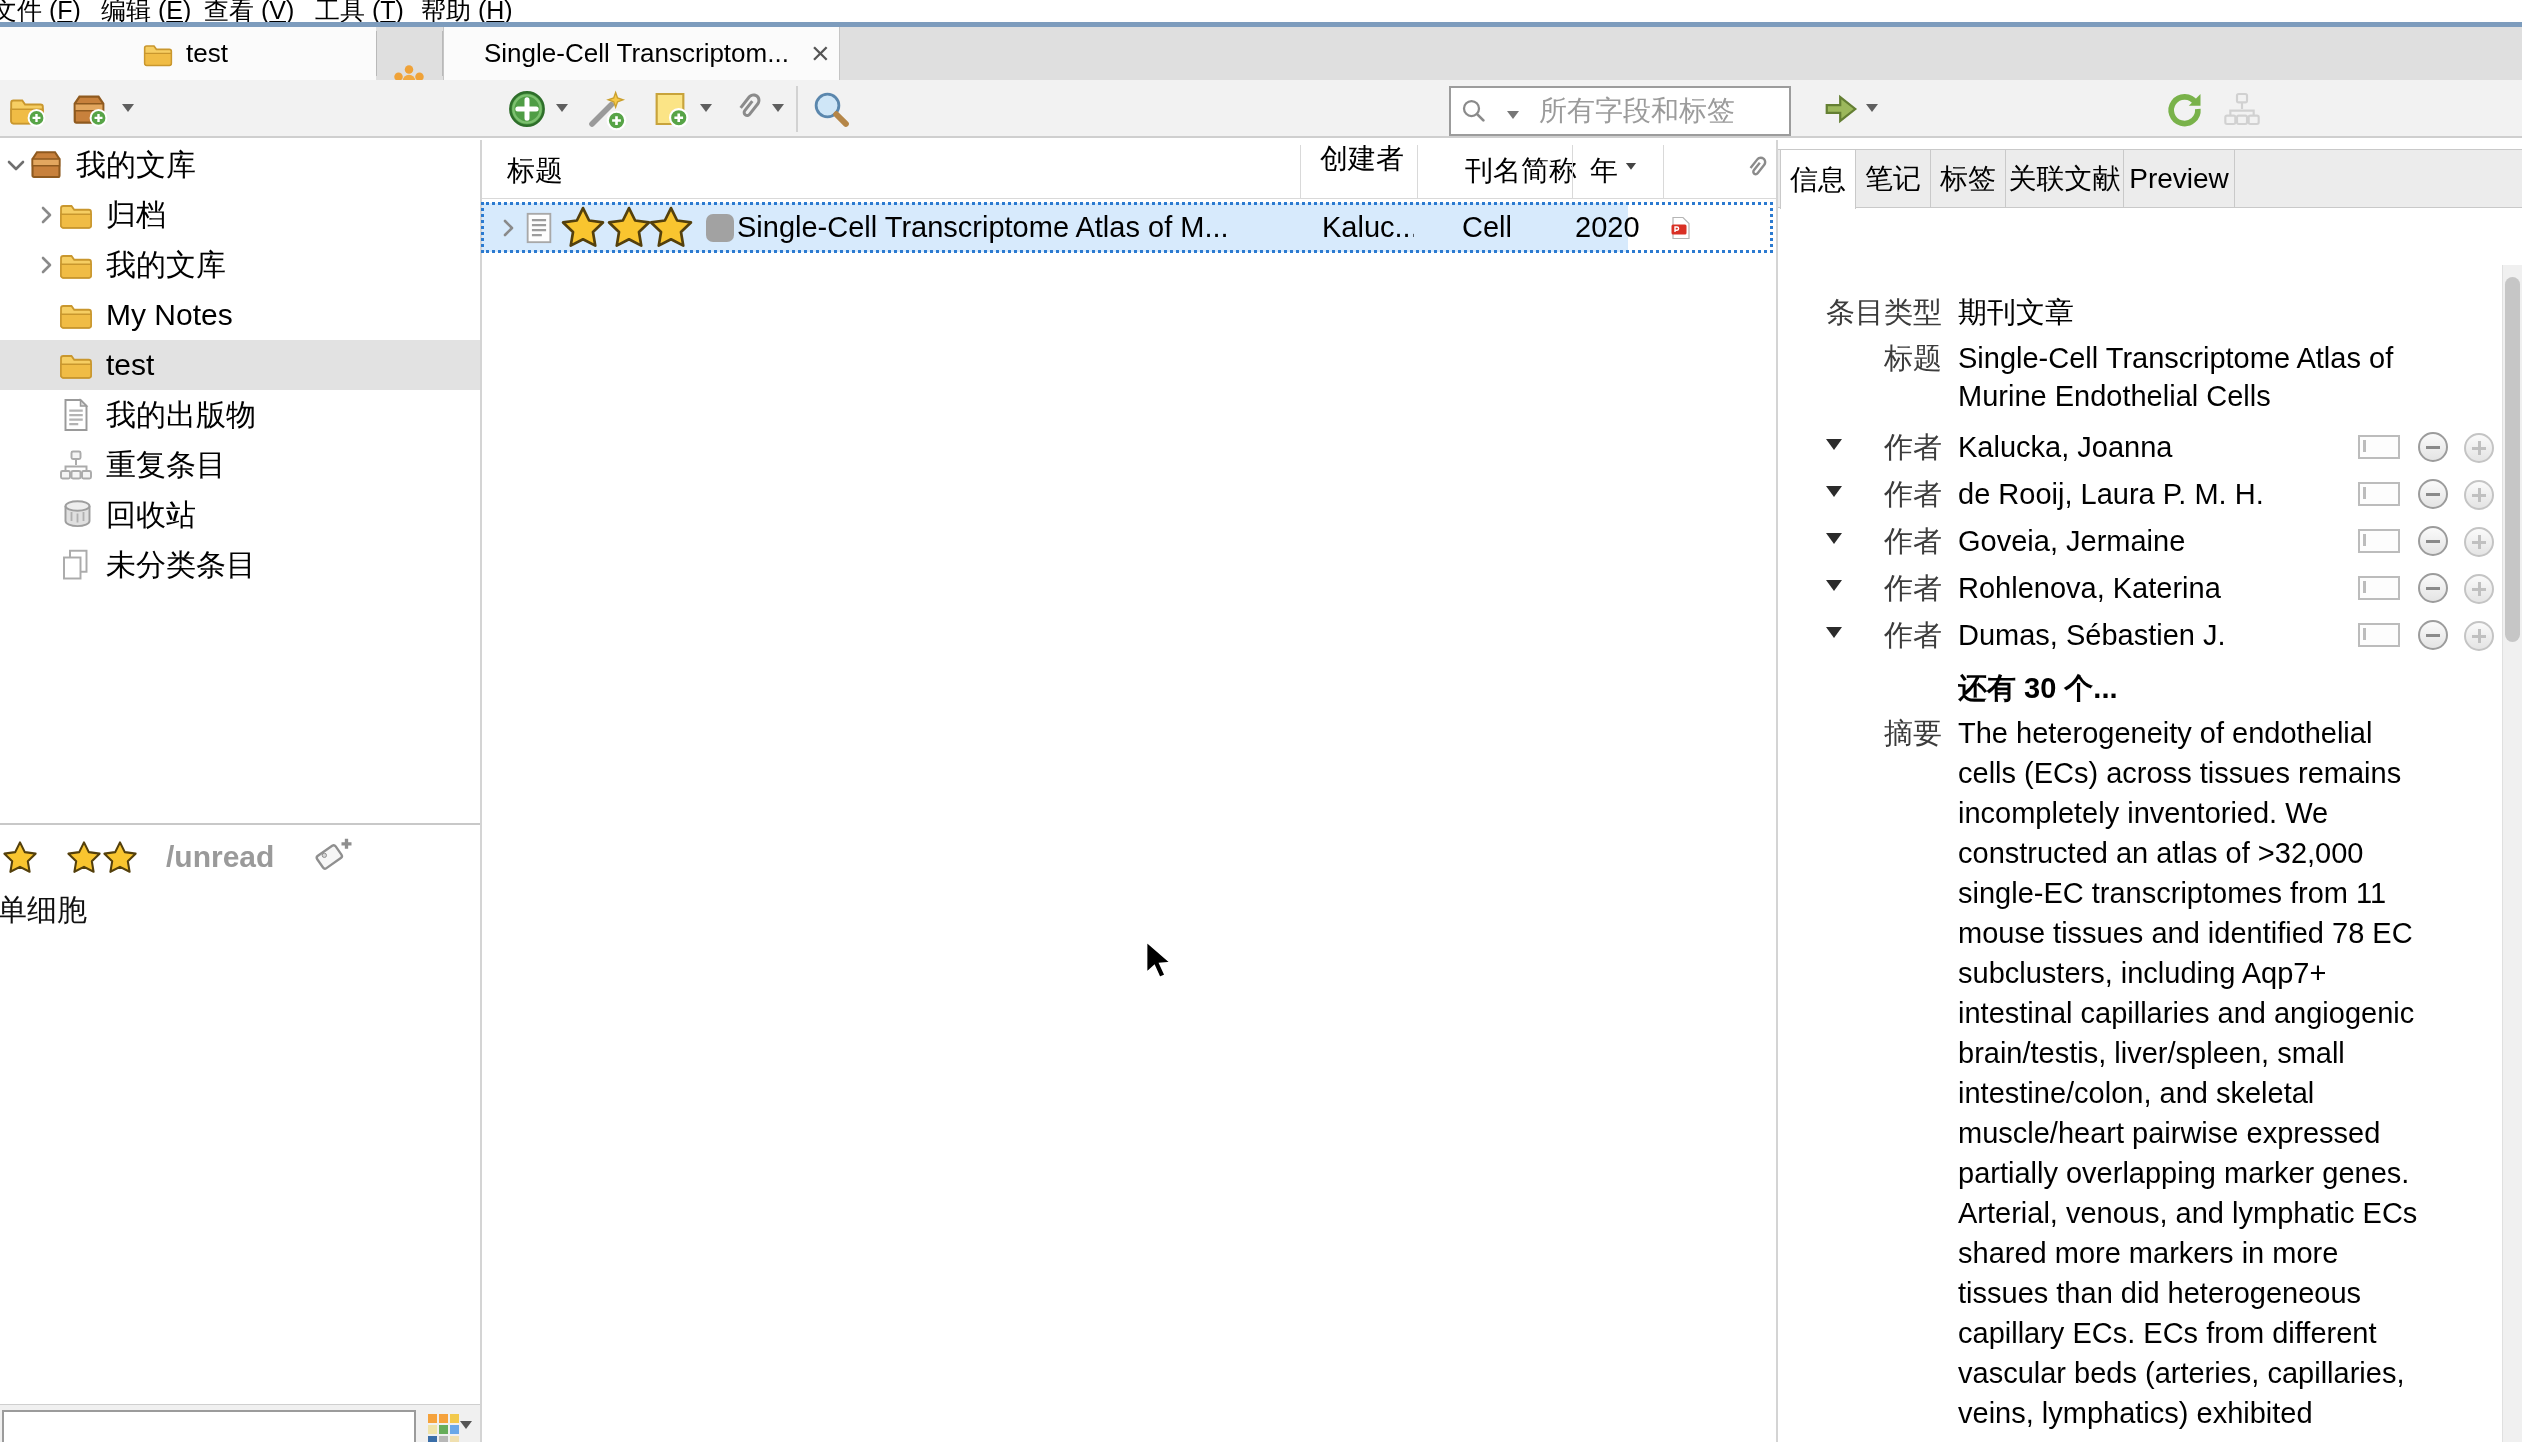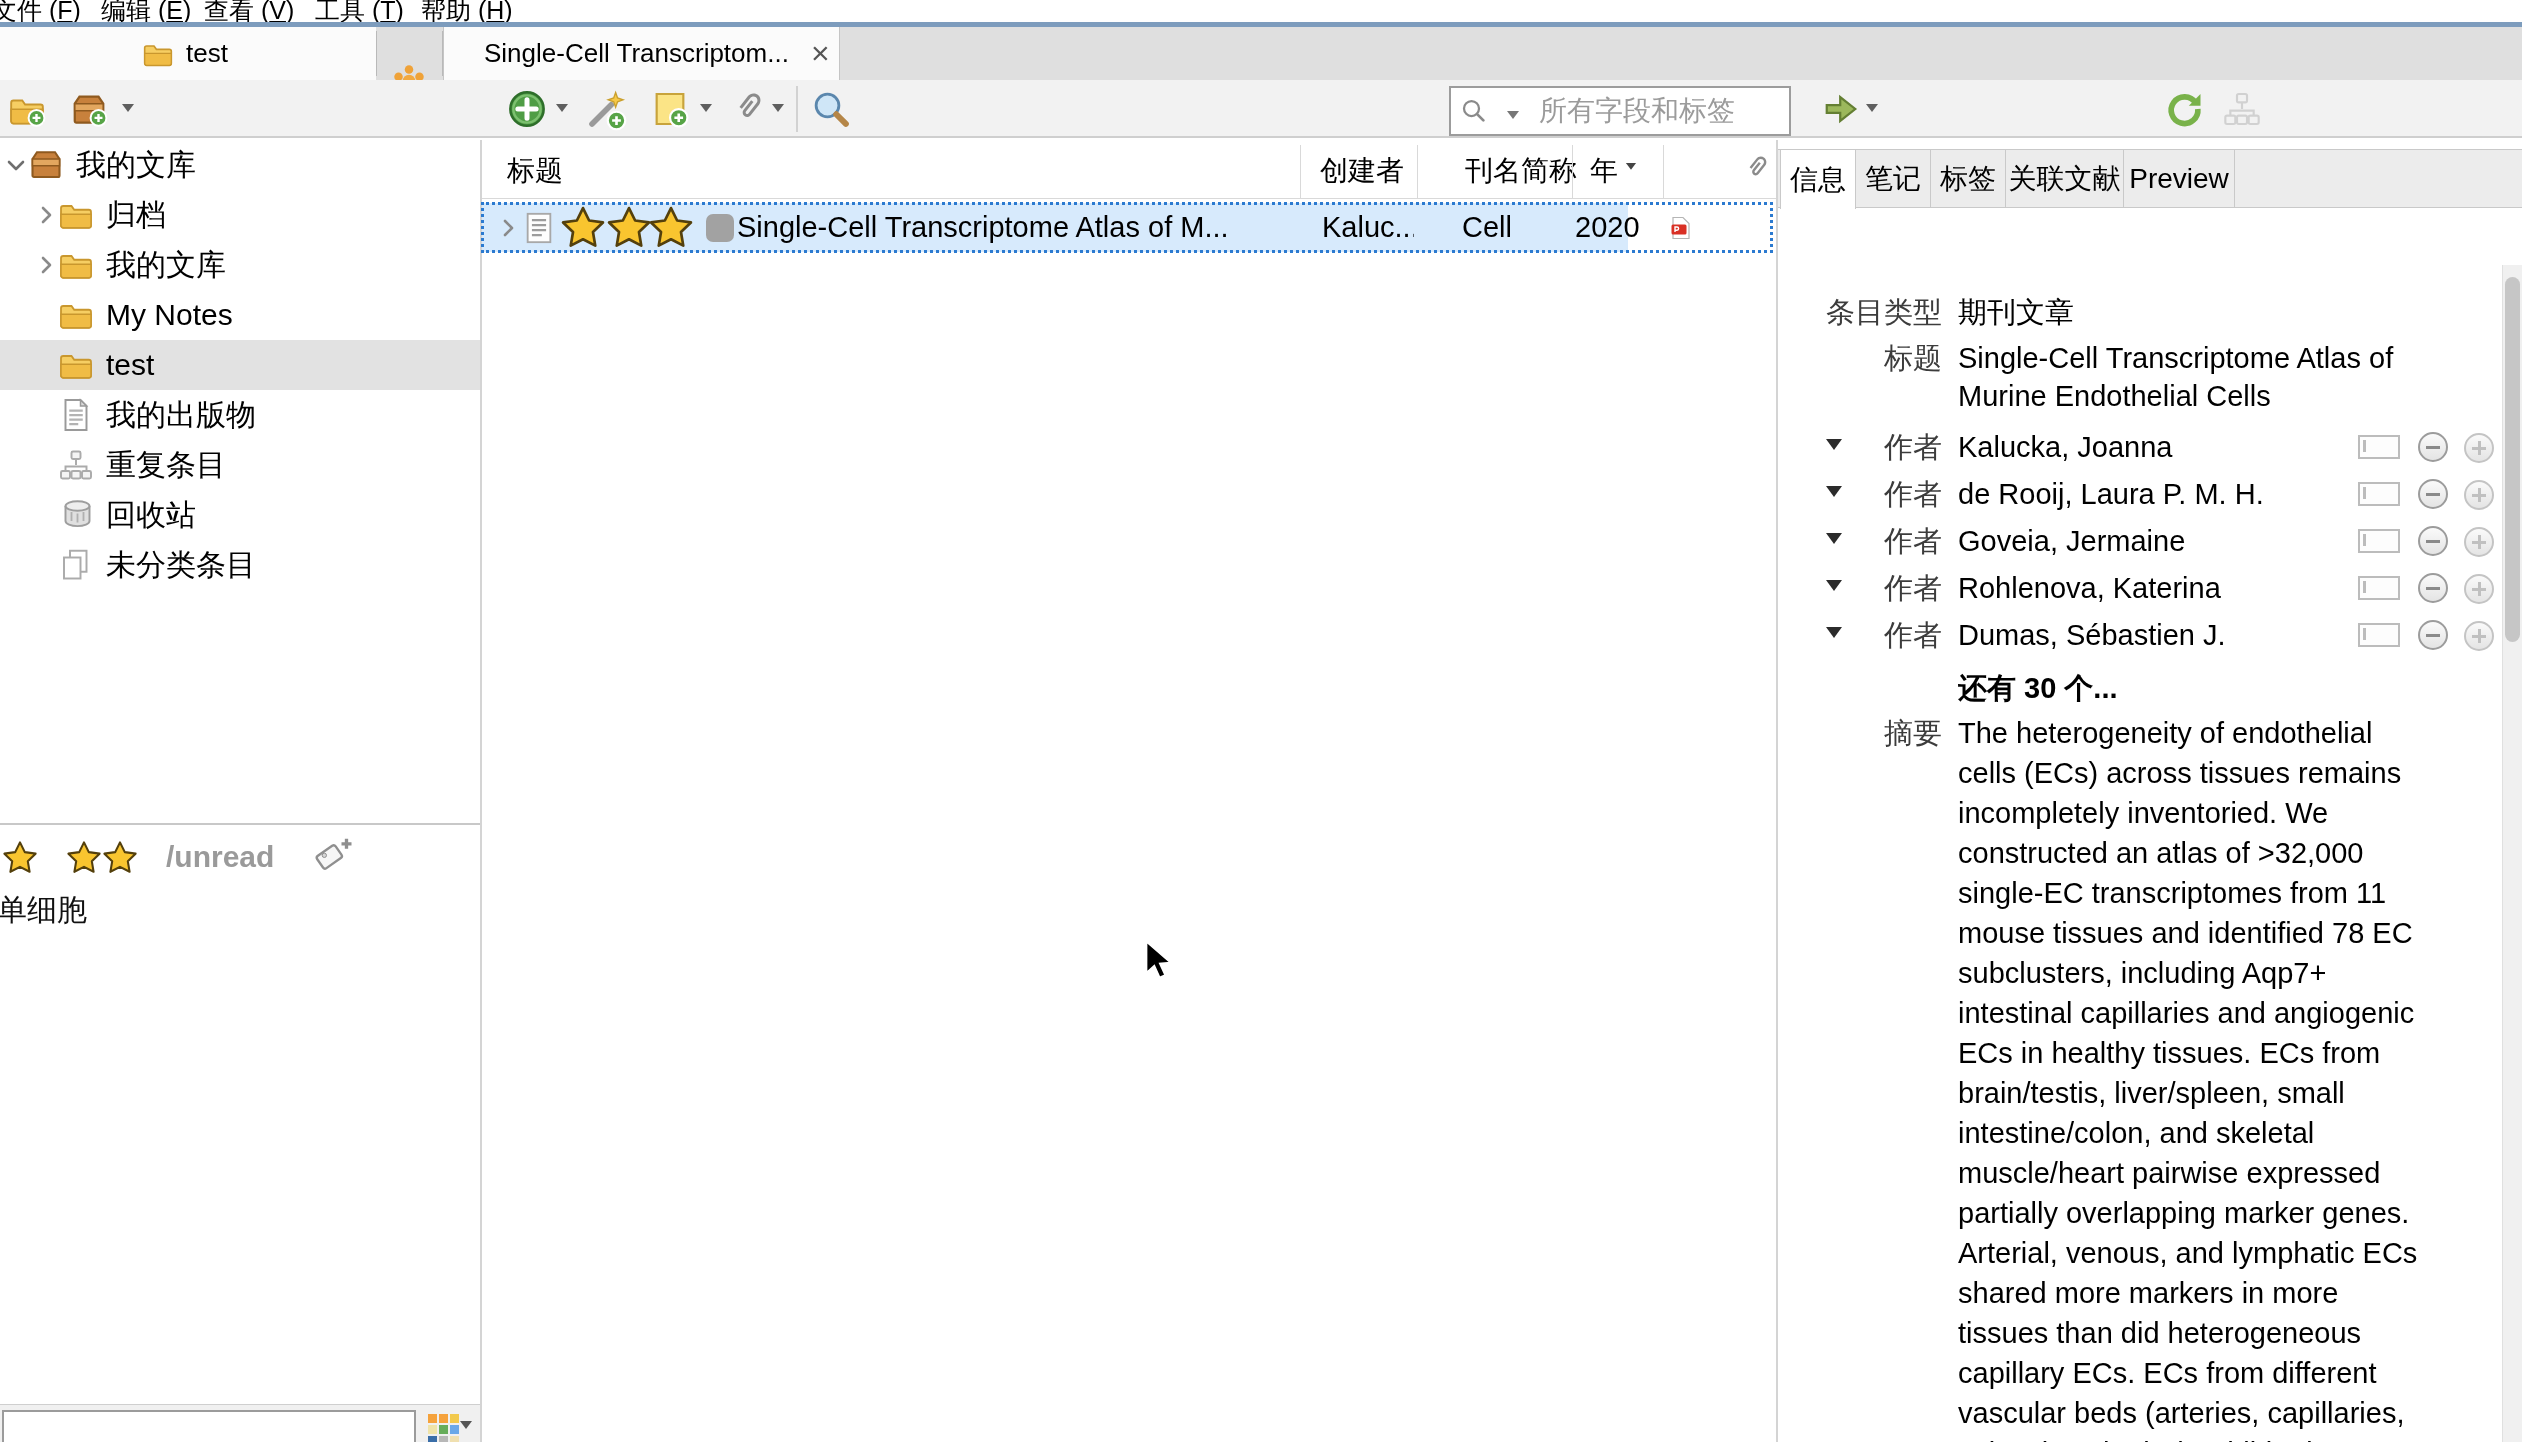--- a/index.html
+++ b/index.html
@@ -365,21 +365,21 @@
       <i style="background:#b8b8b8"></i>
       <i style="background:#f0e0b0"></i>
   </div>
   <div class="dd" style="left:460px;top:1421px;border-top-color:#555;"></div>
 
   <div class="splitter" style="left:480px"></div>
 
   <div class="centerpane">
     <div class="colheader">
       <span class="abs" style="left:25px;top:12px">标题</span>
-      <span class="abs" style="left:838px;top:12px">创建者</span>
+      <span class="abs" style="left:838px;top:0">创建者</span>
       <span class="abs" style="left:983px;top:12px">刊名简称</span>
       <span class="abs" style="left:1108px;top:12px">年</span>
       <div class="dd" style="left:1143px;top:22px;border-top-color:#444;transform:scale(.85)"></div>
       <svg class="abs icon-svg" style="left:1260px;top:12px" width="32" height="34" viewBox="0 0 24 24">
           <use href="#clip-shape"></use>
         </svg>
       <div class="colline" style="left:818px"></div>
       <div class="colline" style="left:935px"></div>
       <div class="colline" style="left:1090px"></div>
       <div class="colline" style="left:1181px"></div>
@@ -527,21 +527,20 @@
     <span class="fieldlabel" style="top:573px">摘要</span>
     <div class="abs" style="left:180px;top:573px;width:560px;">
       <div class="abstract-line">The heterogeneity of endothelial</div>
       <div class="abstract-line">cells (ECs) across tissues remains</div>
       <div class="abstract-line">incompletely inventoried. We</div>
       <div class="abstract-line">constructed an atlas of &gt;32,000</div>
       <div class="abstract-line">single-EC transcriptomes from 11</div>
       <div class="abstract-line">mouse tissues and identified 78 EC</div>
       <div class="abstract-line">subclusters, including Aqp7+</div>
       <div class="abstract-line">intestinal capillaries and angiogenic</div>
-      <div class="abstract-line">ECs in healthy tissues. ECs from</div>
       <div class="abstract-line">brain/testis, liver/spleen, small</div>
       <div class="abstract-line">intestine/colon, and skeletal</div>
       <div class="abstract-line">muscle/heart pairwise expressed</div>
       <div class="abstract-line">partially overlapping marker genes.</div>
       <div class="abstract-line">Arterial, venous, and lymphatic ECs</div>
       <div class="abstract-line">shared more markers in more</div>
       <div class="abstract-line">tissues than did heterogeneous</div>
       <div class="abstract-line">capillary ECs. ECs from different</div>
       <div class="abstract-line">vascular beds (arteries, capillaries,</div>
       <div class="abstract-line">veins, lymphatics) exhibited</div>

